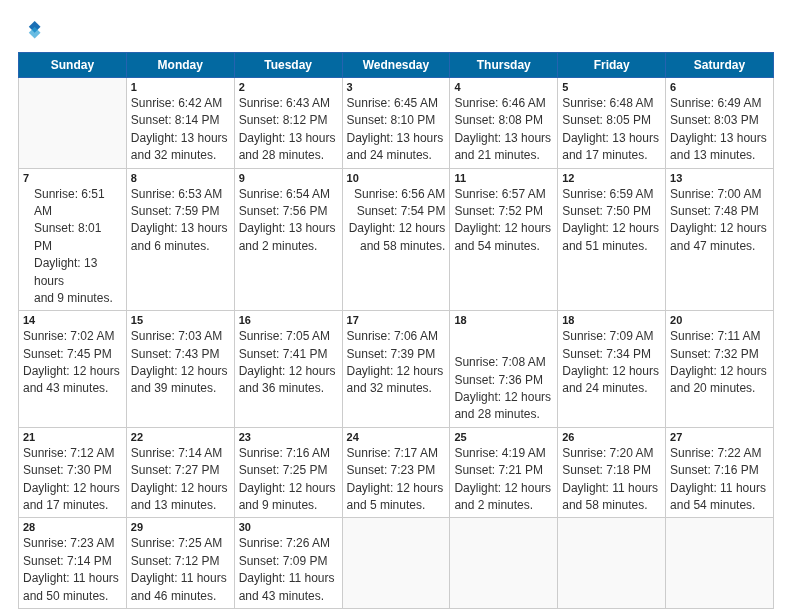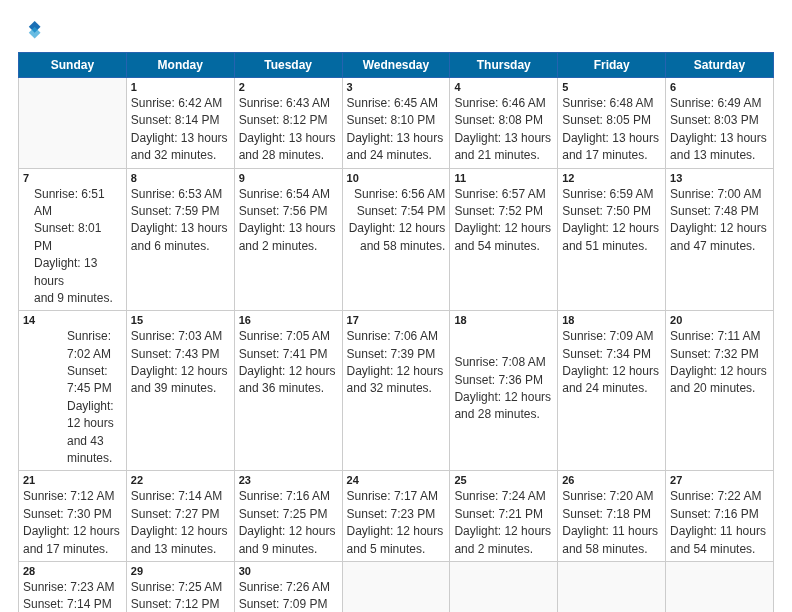--- a/index.html
+++ b/index.html
@@ -227,21 +227,21 @@
             <span class="day-num">13</span>
             <div class="day-info" style="white-space: pre-line;">Sunrise: 7:00 AM
 Sunset: 7:48 PM
 Daylight: 12 hours
 and 47 minutes.</div>
           </td>
         </tr>
         <tr>
           <td>
             <span class="day-num">14</span>
-            <div class="day-info" style="white-space: pre-line; margin-left: 44px;">Sunrise: 7:02 AM
+            <div class="day-info" style="white-space: pre-line;">Sunrise: 7:02 AM
 Sunset: 7:45 PM
 Daylight: 12 hours
 and 43 minutes.</div>
           </td>
           <td>
             <span class="day-num">15</span>
             <div class="day-info" style="white-space: pre-line;">Sunrise: 7:03 AM
 Sunset: 7:43 PM
 Daylight: 12 hours
 and 39 minutes.</div>
@@ -306,21 +306,21 @@
           </td>
           <td>
             <span class="day-num">24</span>
             <div class="day-info" style="white-space: pre-line;">Sunrise: 7:17 AM
 Sunset: 7:23 PM
 Daylight: 12 hours
 and 5 minutes.</div>
           </td>
           <td>
             <span class="day-num">25</span>
-            <div class="day-info" style="white-space: pre-line;">Sunrise: 7:24 AM
+            <div class="day-info" style="white-space: pre-line;">Sunrise: 4:19 AM
 Sunset: 7:21 PM
 Daylight: 12 hours
 and 2 minutes.</div>
           </td>
           <td>
             <span class="day-num">26</span>
             <div class="day-info" style="white-space: pre-line;">Sunrise: 7:20 AM
 Sunset: 7:18 PM
 Daylight: 11 hours
 and 58 minutes.</div>

